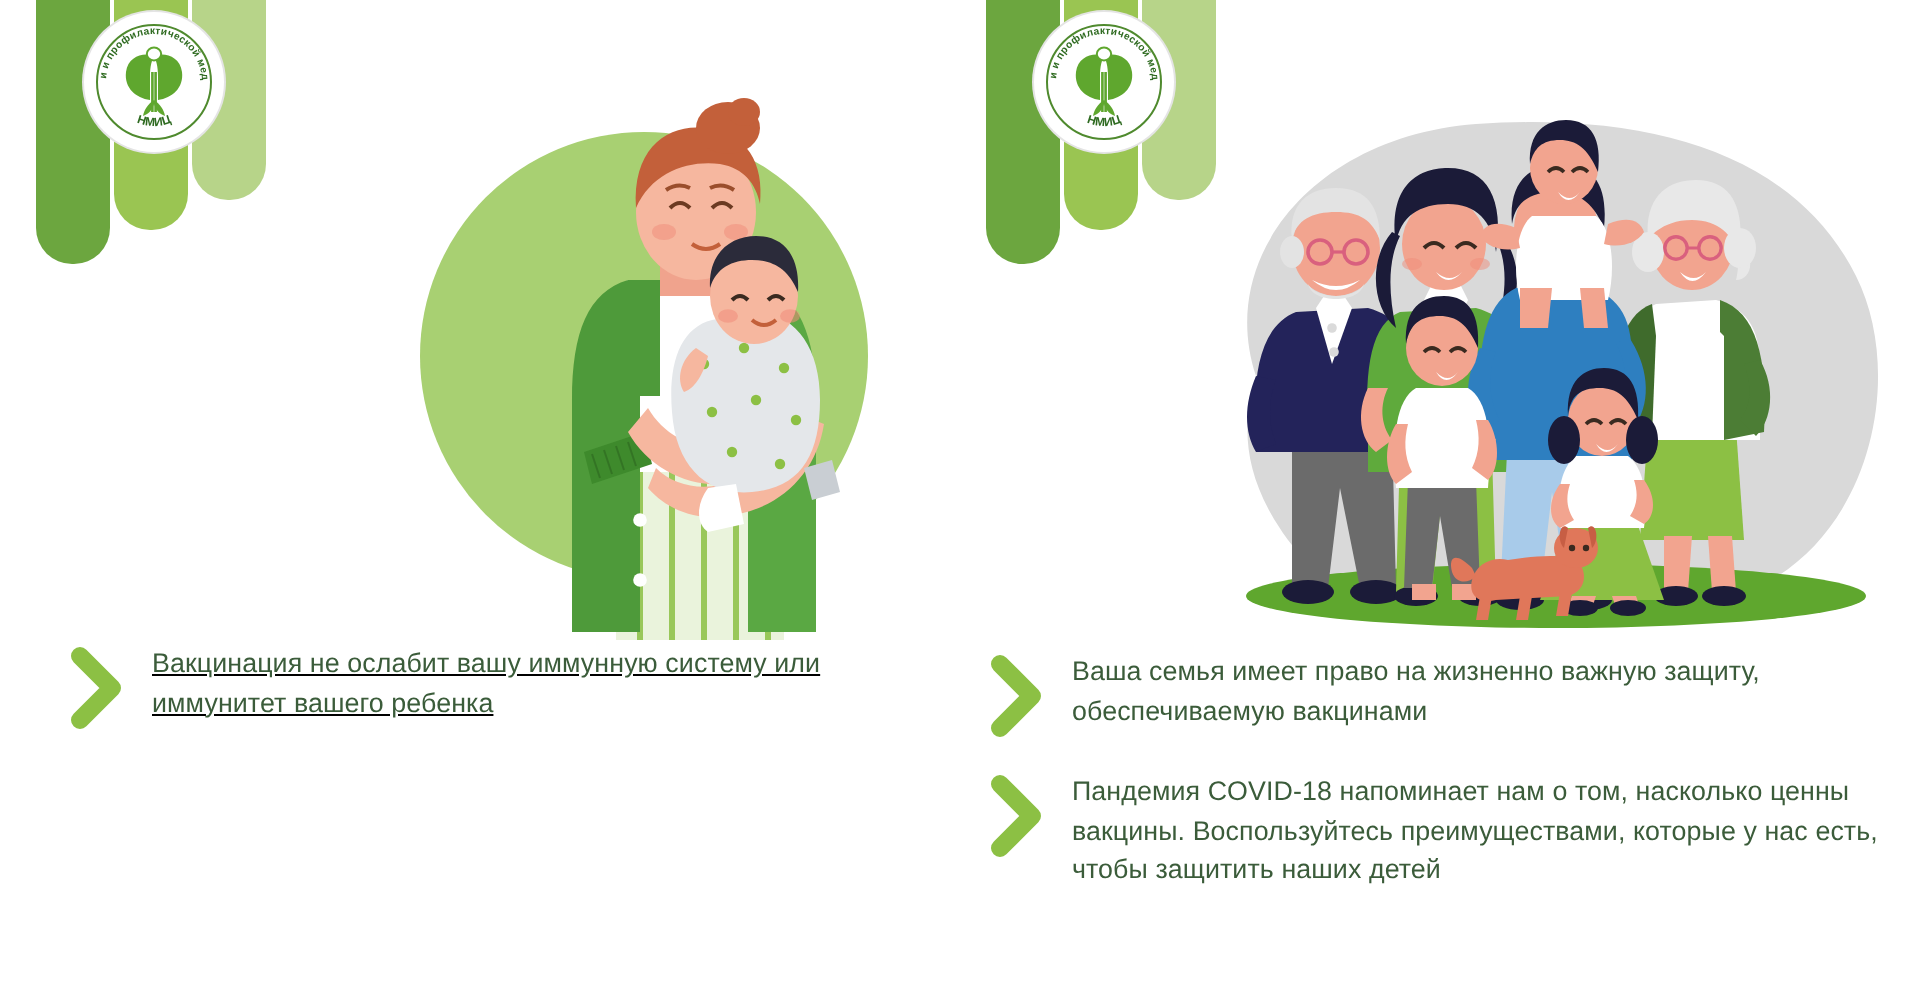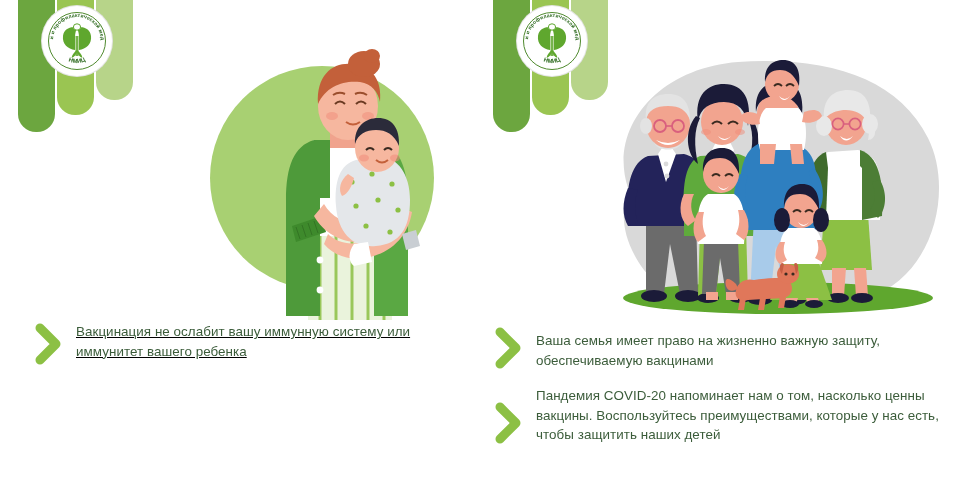--- a/index.html
+++ b/index.html
@@ -96,21 +96,21 @@
   .panel-left  .bullets { top: 322px; }
   .panel-right .bullets { top: 326px; }
 
   .bullet {
     position: relative;
     display: flex;
     align-items: flex-start;
     margin-bottom: 16px;
   }
   .panel-left  .bullet { padding-left: 34px; text-decoration: underline; }
-  .panel-right .bullet { padding-left: 14px; align-items: flex-end; }
+  .panel-right .bullet { padding-left: 14px; }
 
   .chevron {
     flex: 0 0 auto;
     width: 30px;
     height: 44px;
     margin-right: 12px;
   }
   .bullet-text {
     color: #3B5C3A;
     font-size: 13.4px;
@@ -434,19 +434,19 @@
         <svg class="chevron" viewBox="0 0 30 44">
           <path d="M6 6 L22 22 L6 38" fill="none" stroke="#8CC044" stroke-width="9" stroke-linecap="round" stroke-linejoin="round"></path>
         </svg>
         <div class="bullet-text">Ваша семья имеет право на жизненно важную защиту, обеспечиваемую вакцинами</div>
       </div>
 
       <div class="bullet">
         <svg class="chevron" viewBox="0 0 30 44">
           <path d="M6 6 L22 22 L6 38" fill="none" stroke="#8CC044" stroke-width="9" stroke-linecap="round" stroke-linejoin="round"></path>
         </svg>
-        <div class="bullet-text">Пандемия COVID-20 напоминает нам о том, насколько ценны вакцины. Воспользуйтесь преимуществами, которые у нас есть, чтобы защитить наших детей</div>
+        <div class="bullet-text">Пандемия COVID-18 напоминает нам о том, насколько ценны вакцины. Воспользуйтесь преимуществами, которые у нас есть, чтобы защитить наших детей</div>
       </div>
 
     </div>
   </div>
 
 </div>
 
 </body></html>

